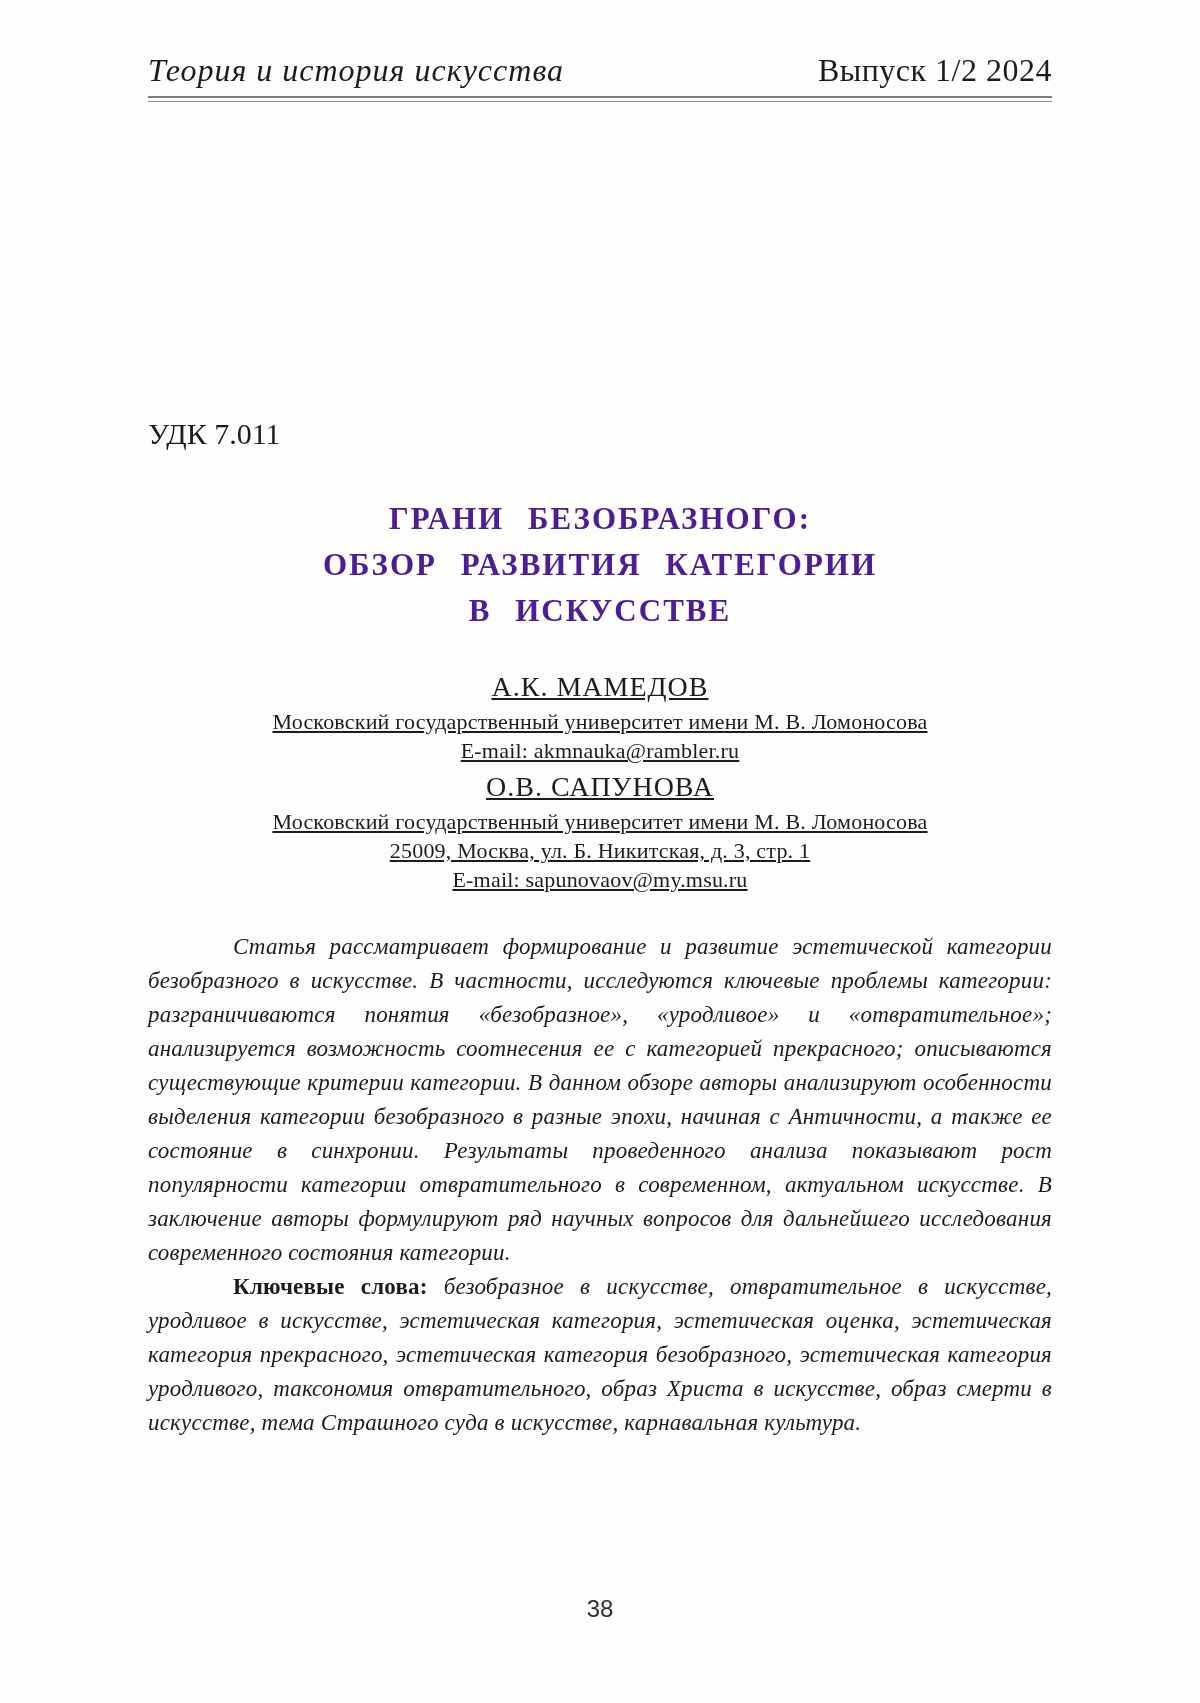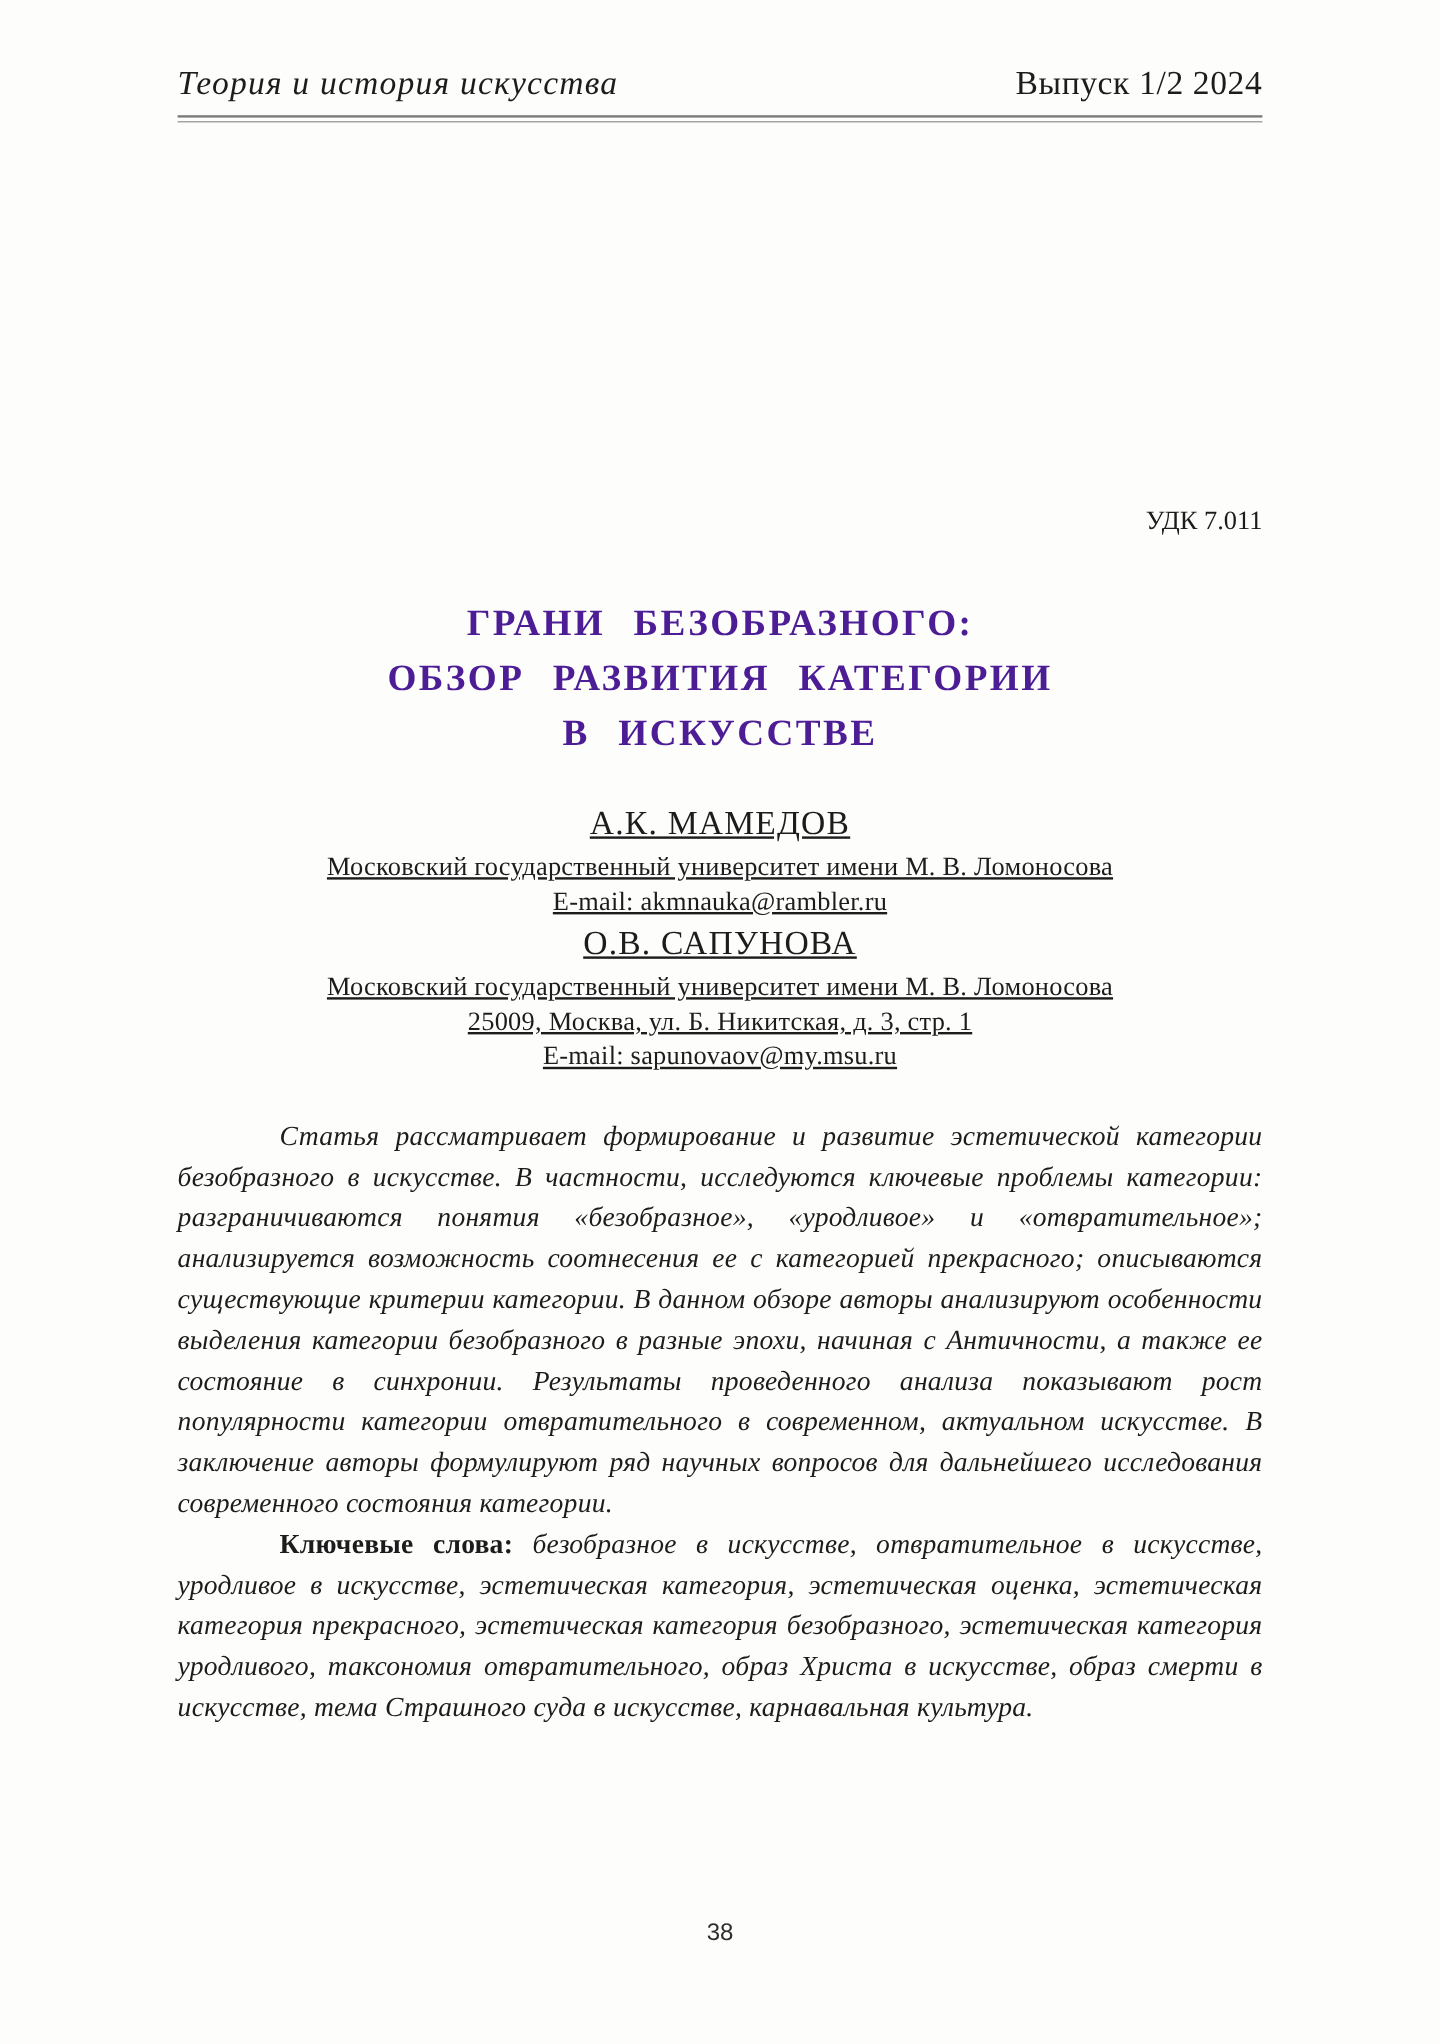--- a/index.html
+++ b/index.html
@@ -18,42 +18,41 @@
     overflow: hidden;
     box-sizing: border-box;
     padding: 0 148px;
   }
   
   .running-head {
     display: flex;
     justify-content: space-between;
     align-items: baseline;
     padding-top: 55px;
-    font-size: 28px;
+    font-size: 32px;
     line-height: 30px;
   }
   .rh-left {
     font-style: italic;
     letter-spacing: 1px;
   }
   .rh-right {
     letter-spacing: 0.5px;
   }
   .rule {
     margin-top: 11px;
     height: 3px;
     border-top: 2px solid #7c7c7c;
     border-bottom: 1px solid #8e8e8e;
   }
   
   .codes {
     margin-top: 316px;
-    font-size: 22px;
+    font-size: 30px;
     line-height: 32px;
-    text-align: right;
   }
   
   .title {
     margin: 46px 0 0 0;
     text-align: center;
     font-size: 31px;
     font-weight: bold;
     line-height: 46px;
     letter-spacing: 2px;
     word-spacing: 14px;
@@ -98,21 +97,21 @@
     font-weight: bold;
   }
   
   .pageno {
     position: absolute;
     bottom: 80px;
     left: 0;
     right: 0;
     text-align: center;
     font-family: "Liberation Sans", sans-serif;
-    font-size: 20px;
+    font-size: 24px;
     color: #2e2e2e;
   }
 </style>
 </head>
 <body>
 
 <div class="page">
 
   <div class="running-head">
     <span class="rh-left">Теория и история искусства</span>

